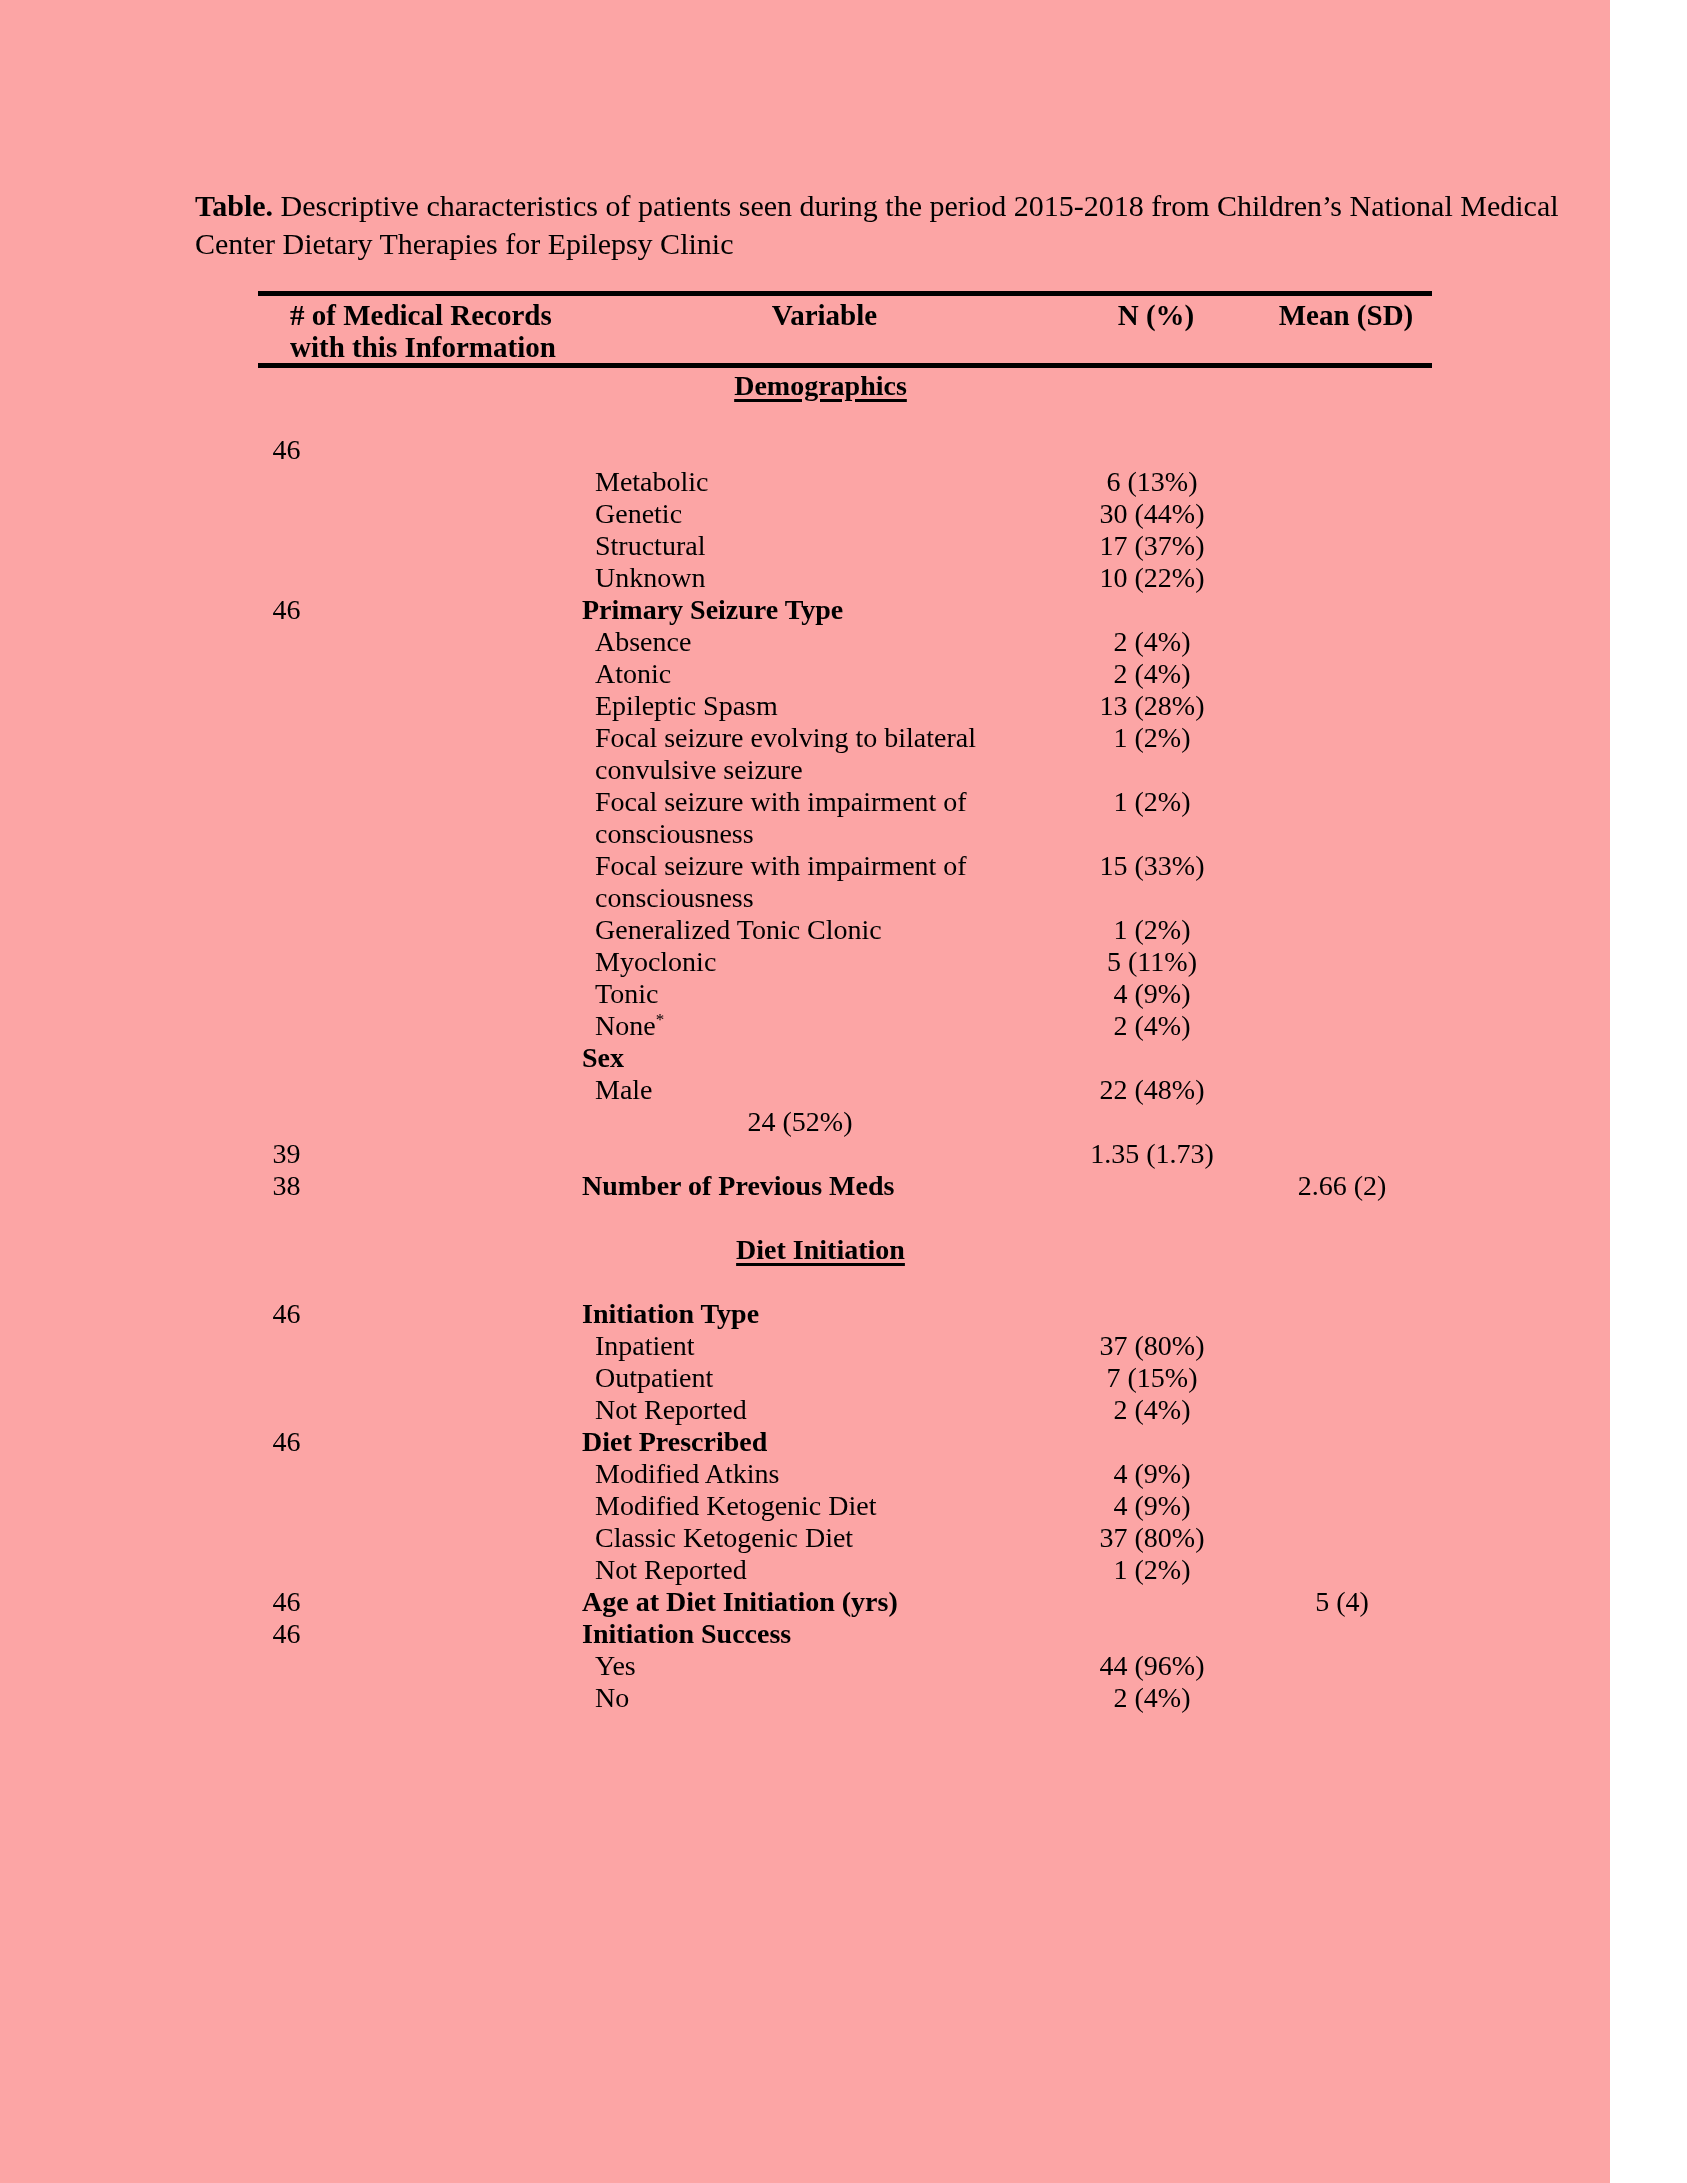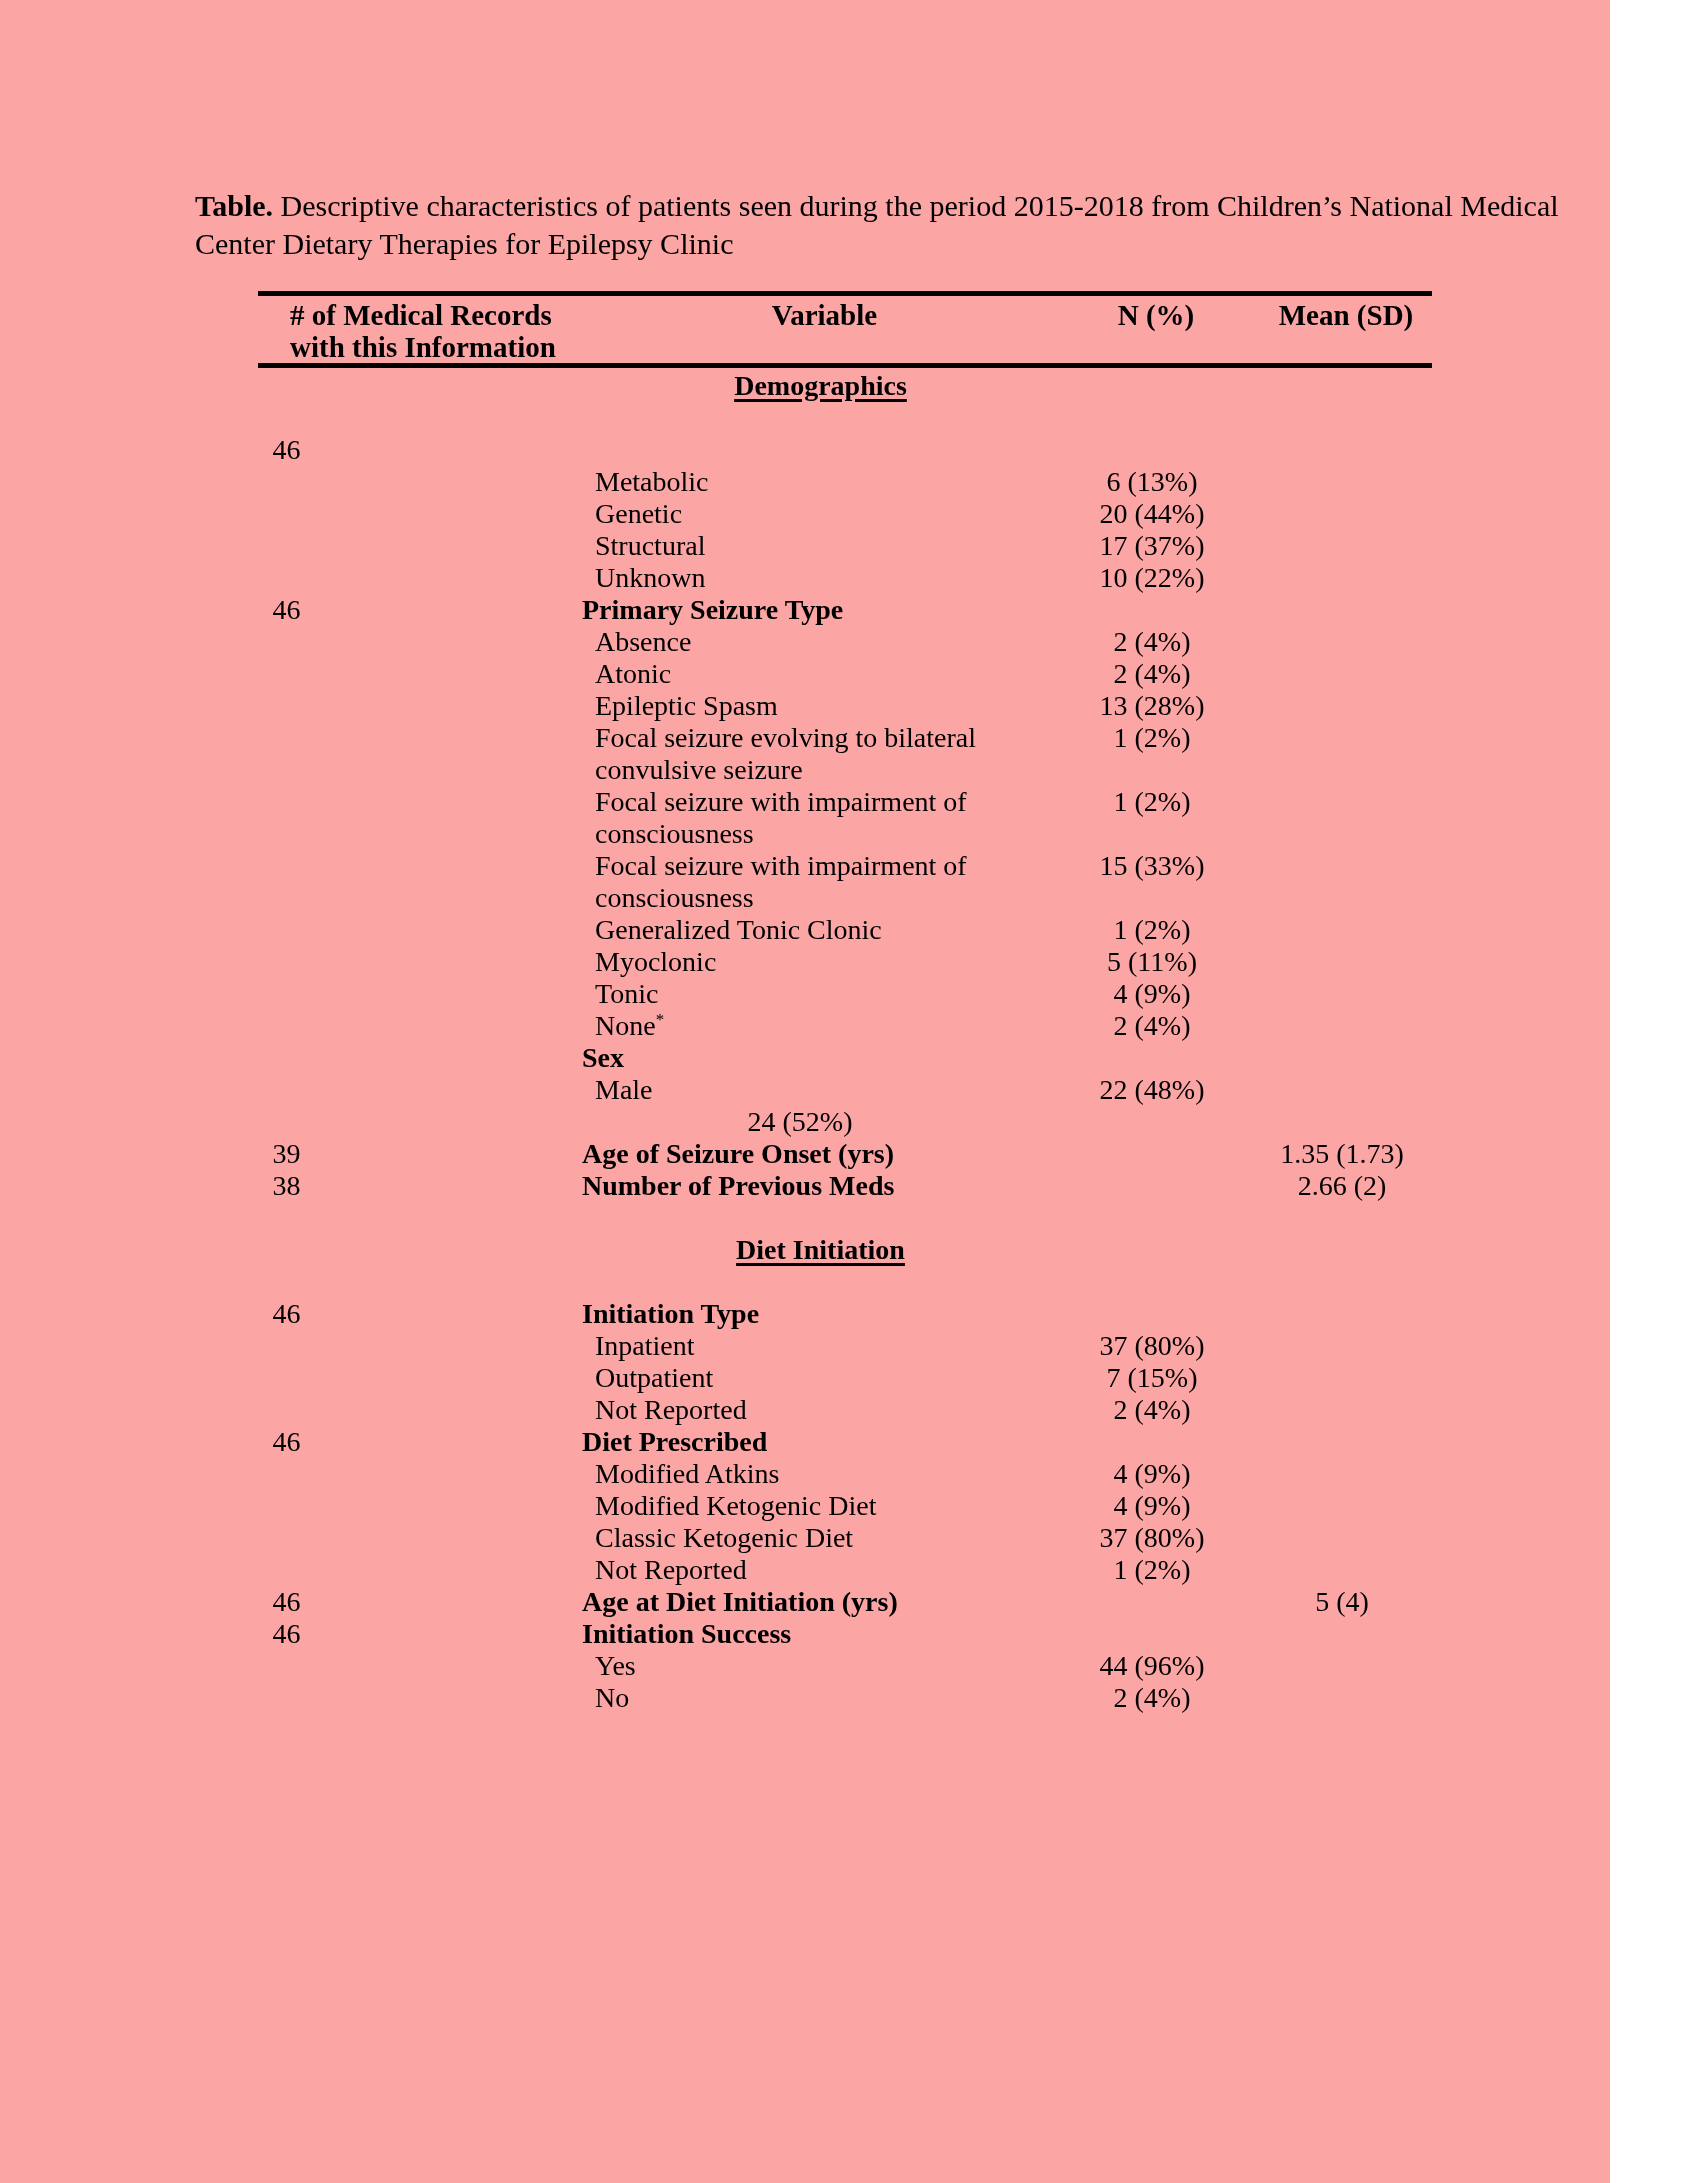--- a/index.html
+++ b/index.html
@@ -114,21 +114,21 @@
       </div>
       <div class="trow">
         <div class="cell-records"></div>
         <div class="cell-variable">Metabolic</div>
         <div class="cell-n">6 (13%)</div>
         <div class="cell-mean"></div>
       </div>
       <div class="trow">
         <div class="cell-records"></div>
         <div class="cell-variable">Genetic</div>
-        <div class="cell-n">20 (44%)</div>
+        <div class="cell-n">30 (44%)</div>
         <div class="cell-mean"></div>
       </div>
       <div class="trow">
         <div class="cell-records"></div>
         <div class="cell-variable">Structural</div>
         <div class="cell-n">17 (37%)</div>
         <div class="cell-mean"></div>
       </div>
       <div class="trow">
         <div class="cell-records"></div>
@@ -217,21 +217,20 @@
         <div class="cell-n">22 (48%)</div>
         <div class="cell-mean"></div>
       </div>
       <div class="trow">
         <div class="cell-records"></div>
         <div class="cell-n">24 (52%)</div>
         <div class="cell-mean"></div>
       </div>
       <div class="trow">
         <div class="cell-records">39</div>
-        <div class="cell-variable bold">Age of Seizure Onset (yrs)</div>
         <div class="cell-n"></div>
         <div class="cell-mean">1.35 (1.73)</div>
       </div>
       <div class="trow">
         <div class="cell-records">38</div>
         <div class="cell-variable bold">Number of Previous Meds</div>
         <div class="cell-n"></div>
         <div class="cell-mean">2.66 (2)</div>
       </div>
       <div class="spacer"></div>

